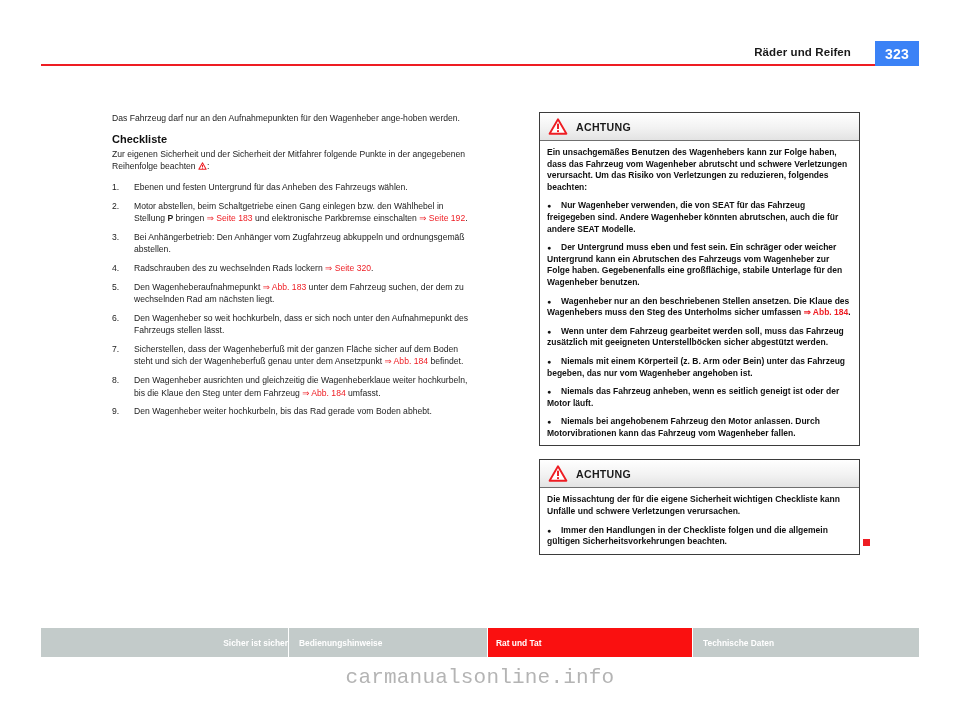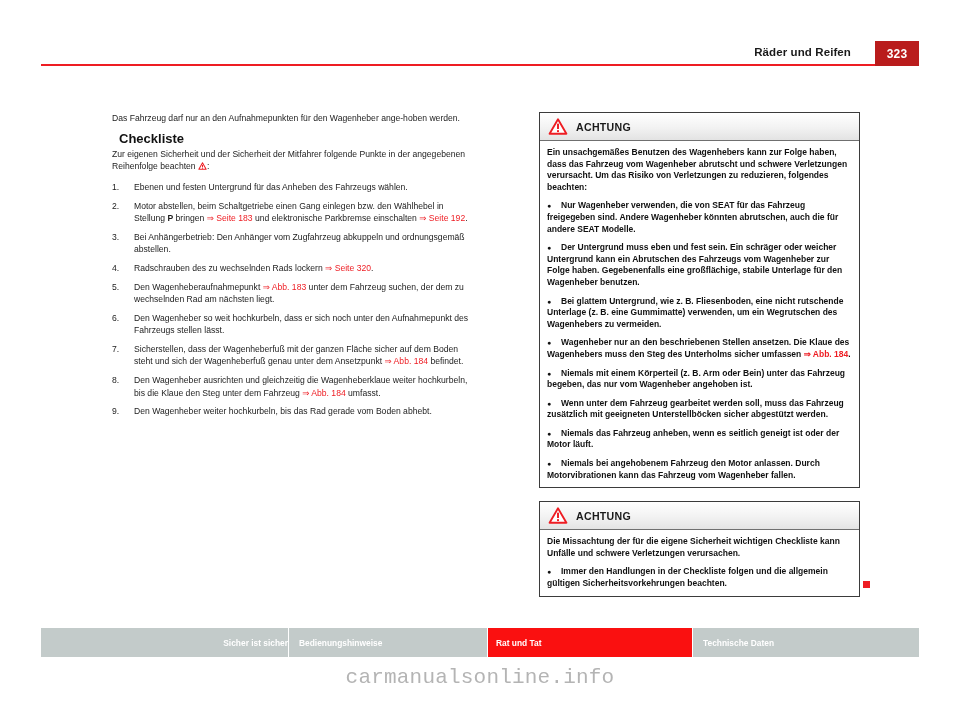--- a/index.html
+++ b/index.html
@@ -34,23 +34,23 @@
     font-size: 11.5px;
     font-weight: bold;
     color: #1a1a1a;
     letter-spacing: 0.1px;
     white-space: nowrap;
   }
   .page-badge {
     position: absolute;
     left: 875px; top: 41px;
     width: 44px; height: 25px;
-    background: #b91c1c;
+    background: #3b82f6;
     color: #ffffff;
-    font-size: 12px;
+    font-size: 14px;
     font-weight: bold;
     display: flex;
     align-items: center;
     justify-content: center;
     letter-spacing: 0.2px;
   }
 
   
   .col-left {
     position: absolute;
@@ -64,24 +64,24 @@
     padding-left: 42px;
   }
 
   .para {
     font-size: 8.6px;
     line-height: 12.3px;
     margin: 0 0 9px 0;
     color: #1c1c1c;
   }
   .subhead {
-    font-size: 13px;
+    font-size: 11px;
     font-weight: bold;
     line-height: 12.3px;
-    margin: 0 0 2px 7px;
+    margin: 0 0 2px 0;
     color: #111;
   }
   .para-tight { }
 
   
   .numlist {
     margin: 0;
     padding: 0;
     list-style: none;
   }
@@ -248,24 +248,23 @@
             <rect x="10.8" y="7" width="2.4" height="6.6" fill="#ee1d23"></rect>
             <rect x="10.8" y="15" width="2.4" height="2.4" fill="#ee1d23"></rect>
           </svg>
         </span>
         <span class="warnbox-title">ACHTUNG</span>
       </div>
       <div class="warnbox-body">
         <p><span>Ein unsachgemäßes Benutzen des Wagenhebers kann zur Folge haben, dass das Fahrzeug vom Wagenheber abrutscht und schwere Verletzungen verursacht. Um das Risiko von Verletzungen zu reduzieren, folgendes beachten:</span></p>
         <p class="bullet-row"><span class="dot"></span><span>Nur Wagenheber verwenden, die von SEAT für das Fahrzeug freigegeben sind. Andere Wagenheber könnten abrutschen, auch die für andere SEAT Modelle.</span></p>
         <p class="bullet-row"><span class="dot"></span><span>Der Untergrund muss eben und fest sein. Ein schräger oder weicher Untergrund kann ein Abrutschen des Fahrzeugs vom Wagenheber zur Folge haben. Gegebenenfalls eine großflächige, stabile Unterlage für den Wagenheber benutzen.</span></p>
-        <p class="bullet-row"><span class="dot"></span><span>Bei glattem Untergrund, wie z. B. Fliesenboden, eine nicht rutschende Unterlage (z. B. eine Gummimatte) verwenden, um ein Wegrutschen des Wagenhebers zu vermeiden.</span></p>
         <p class="bullet-row"><span class="dot"></span><span>Wagenheber nur an den beschriebenen Stellen ansetzen. Die Klaue des Wagenhebers muss den Steg des Unterholms sicher umfassen </span><span class="xref">⇒ Abb. 184</span><span>.</span></p>
+        <p class="bullet-row"><span class="dot"></span><span>Wenn unter dem Fahrzeug gearbeitet werden soll, muss das Fahrzeug zusätzlich mit geeigneten Unterstellböcken sicher abgestützt werden.</span></p>
         <p class="bullet-row"><span class="dot"></span><span>Niemals mit einem Körperteil (z. B. Arm oder Bein) unter das Fahrzeug begeben, das nur vom Wagenheber angehoben ist.</span></p>
-        <p class="bullet-row"><span class="dot"></span><span>Wenn unter dem Fahrzeug gearbeitet werden soll, muss das Fahrzeug zusätzlich mit geeigneten Unterstellböcken sicher abgestützt werden.</span></p>
         <p class="bullet-row"><span class="dot"></span><span>Niemals das Fahrzeug anheben, wenn es seitlich geneigt ist oder der Motor läuft.</span></p>
         <p class="bullet-row"><span class="dot"></span><span>Niemals bei angehobenem Fahrzeug den Motor anlassen. Durch Motorvibrationen kann das Fahrzeug vom Wagenheber fallen.</span></p>
       </div>
     </div>
     <div class="warnbox">
       <div class="warnbox-head">
         <span class="tri">
           <svg viewBox="0 0 24 21" width="20" height="17">
             <path d="M12 1.6 L22.4 19.4 L1.6 19.4 Z" fill="#ffffff" stroke="#ee1d23" stroke-width="2.3" stroke-linejoin="round"></path>
             <rect x="10.8" y="7" width="2.4" height="6.6" fill="#ee1d23"></rect>

